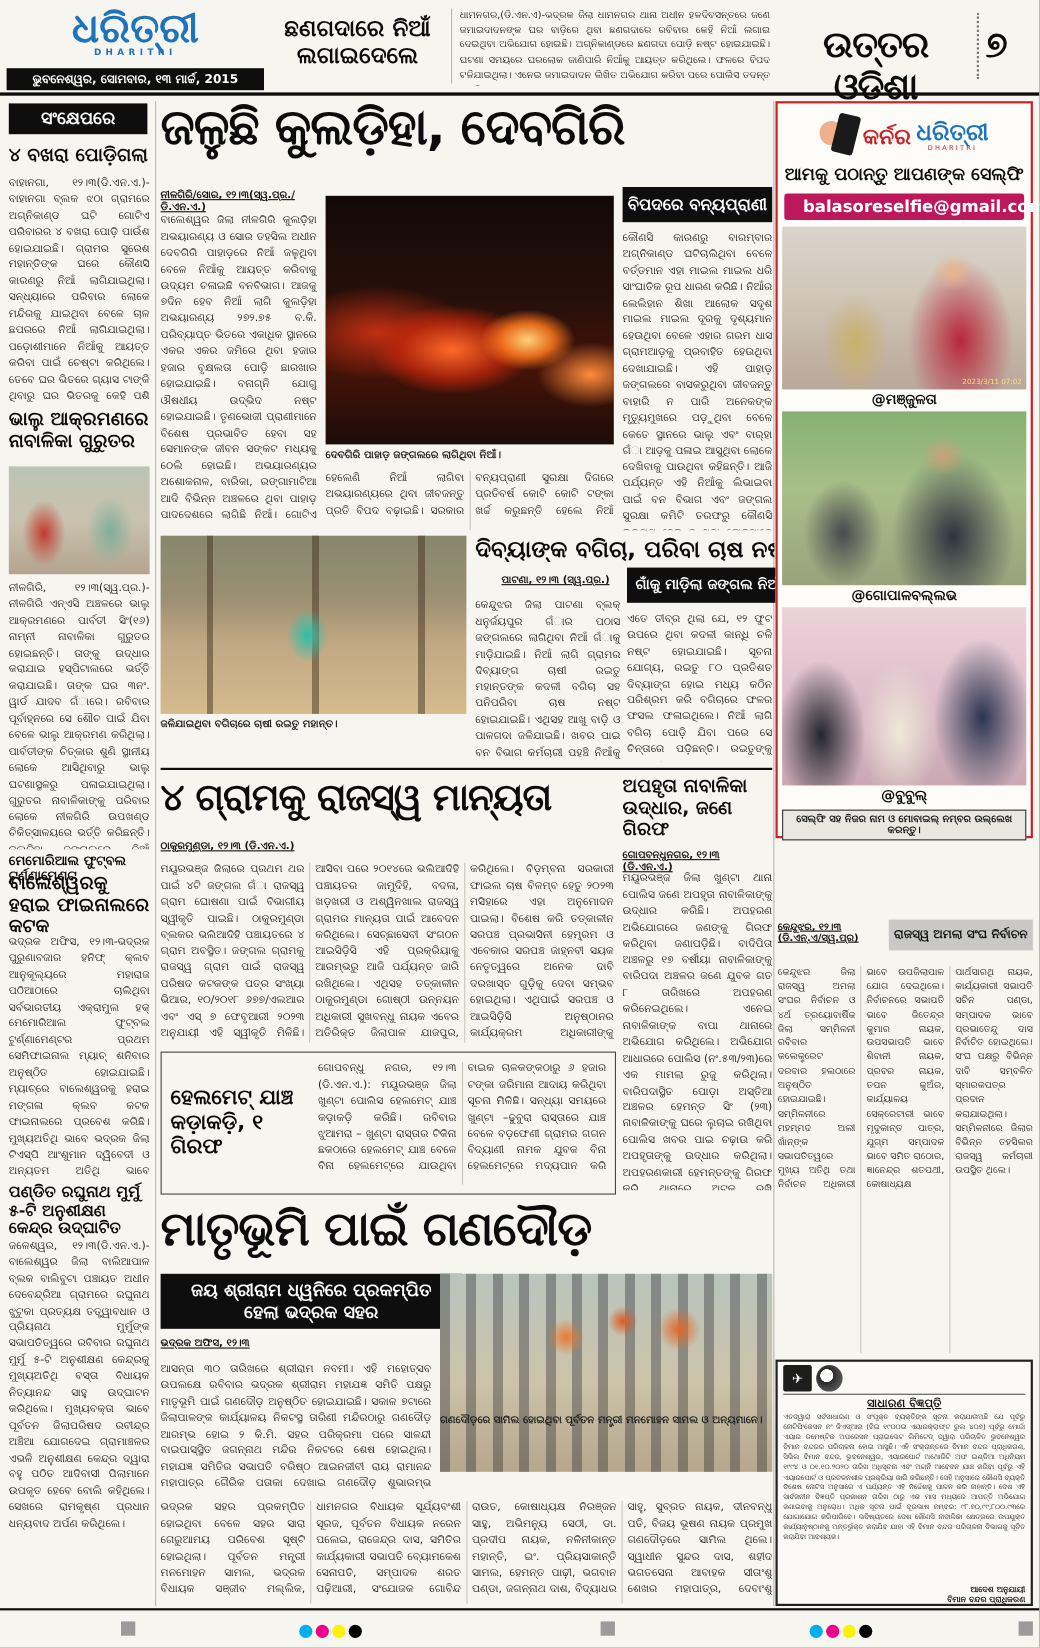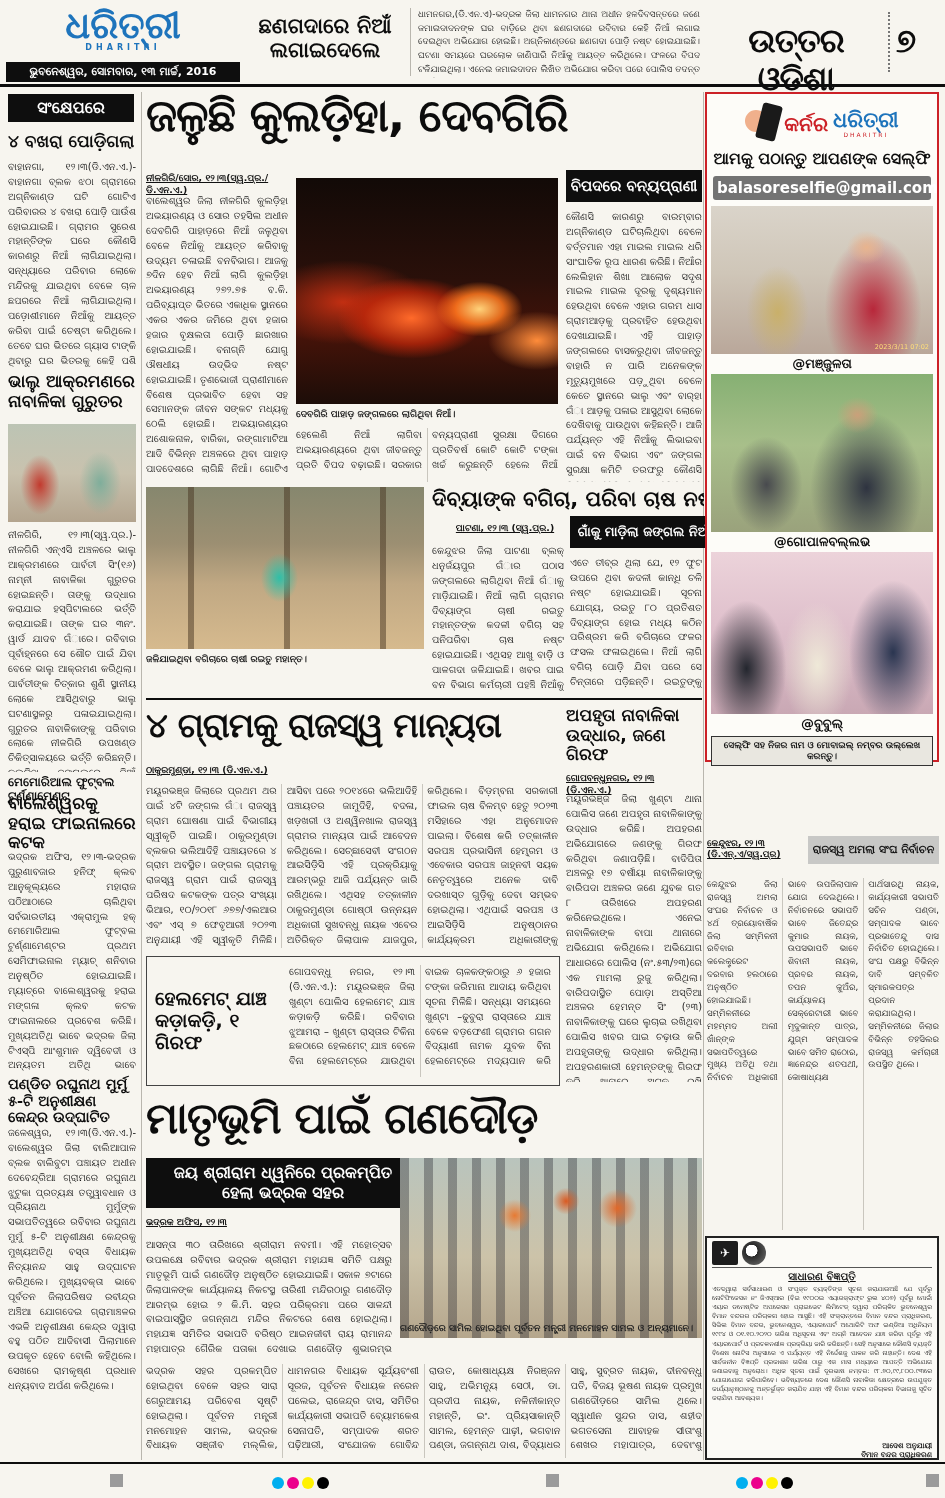--- a/index.html
+++ b/index.html
@@ -62,21 +62,21 @@
 </style>
 </head>
 <body>
 
 <div class="page">
 
   <div class="abs" style="left:10px;top:6px;width:226px;height:58px;text-align:center;">
     <div class="logo-odia" style="font-size:37px;line-height:1.1;">ଧରିତ୍ରୀ</div>
     <div class="logo-odia" style="font-size:8px;letter-spacing:4px;margin-top:-4px;">DHARITRI</div>
   </div>
-  <div class="abs black-box" style="left:6px;top:62px;width:234px;height:20px;font-size:11px;">ଭୁବନେଶ୍ୱର, ସୋମବାର, ୧୩ ମାର୍ଚ୍ଚ, 2016</div>
+  <div class="abs black-box" style="left:6px;top:62px;width:234px;height:20px;font-size:11px;">ଭୁବନେଶ୍ୱର, ସୋମବାର, ୧୩ ମାର୍ଚ୍ଚ, 2015</div>
 
   <div class="abs hl" style="left:246px;top:14px;width:158px;font-size:21px;text-align:center;">ଛଣଗଦାରେ ନିଆଁ ଲଗାଇଦେଲେ</div>
   <div class="abs rule-v" style="left:410px;top:8px;height:68px;"></div>
   <div class="abs bt" style="left:418px;top:8px;width:282px;height:70px;font-size:8.8px;line-height:1.55;">ଧାମନଗର,(ଡି.ଏନ.ଏ)-ଭଦ୍ରକ ଜିଲା ଧାମନଗର ଥାନା ଅଧୀନ ହଳଦିବସନ୍ତରେ ଜଣେ ଜମାଇଦାଦନଙ୍କ ଘର ବାଡ଼ିରେ ଥିବା ଛଣଗଦାରେ ରବିବାର କେହି ନିଆଁ ଲଗାଇ ଦେଇଥିବା ଅଭିଯୋଗ ହୋଇଛି। ଅଗ୍ନିକାଣ୍ଡରେ ଛଣଗଦା ପୋଡ଼ି ନଷ୍ଟ ହୋଇଯାଇଛି। ଘଟଣା ସମୟରେ ଘରଲୋକ ଜାଣିପାରି ନିଆଁକୁ ଆୟତ୍ତ କରିଥିଲେ। ଫଳରେ ବିପଦ ଟଳିଯାଇଥିଲା। ଏନେଇ ଜମାଇଦାଦନ ଲିଖିତ ଅଭିଯୋଗ କରିବା ପରେ ପୋଲିସ ତଦନ୍ତ କରୁଛି।</div>
 
   <div class="abs hl" style="left:710px;top:22px;width:172px;font-size:33px;text-align:center;letter-spacing:-1px;">ଉତ୍ତର ଓଡ଼ିଶା</div>
   <div class="abs" style="left:888px;top:12px;height:60px;border-left:2px dotted #777;"></div>
   <div class="abs hl" style="left:896px;top:22px;width:40px;font-size:33px;">୭</div>
   <div class="abs rule-h" style="left:0;top:84px;width:945px;height:3px;"></div>
 
@@ -135,39 +135,39 @@
     <div class="bt col2" style="flex:1;margin:8px;">ଗୋପବନ୍ଧୁ ନଗର, ୧୨।୩ (ଡି.ଏନ.ଏ.): ମୟୂରଭଞ୍ଜ ଜିଲା ଖୁଣ୍ଟା ପୋଲିସ ହେଲମେଟ୍ ଯାଞ୍ଚ କଡ଼ାକଡ଼ି କରିଛି। ରବିବାର ଝୁଆମରା – ଖୁଣ୍ଟା ରାସ୍ତାର ଟିକିନା ଛକଠାରେ ହେଲମେଟ୍ ଯାଞ୍ଚ ବେଳେ ବିନା ହେଲମେଟ୍‌ରେ ଯାଉଥିବା ବାଇକ ଚାଳକଙ୍କଠାରୁ ୬ ହଜାର ଟଙ୍କା ଜରିମାନା ଆଦାୟ କରିଥିବା ସୂଚନା ମିଳିଛି। ସନ୍ଧ୍ୟା ସମୟରେ ଖୁଣ୍ଟା –ଢୁବୁରା ରାସ୍ତାରେ ଯାଞ୍ଚ ବେଳେ ବଡ଼ଫେଣୀ ଗ୍ରାମର ଗଗନ ବିଦ୍ୟାଣୀ ନାମକ ଯୁବକ ବିନା ହେଲମେଟ୍‌ରେ ମଦ୍ୟପାନ କରି ବାଇକ ଚଳାଉଥିବାରୁ ଗିରଫ କରିଥିଲା। ଏଥିସହ ତାଙ୍କ ବାଇକ ଜବତ କରିଥିଲା।</div>
   </div>
 
   <div class="abs hl" style="left:146px;top:1094px;width:556px;font-size:43px;letter-spacing:-1px;">ମାତୃଭୂମି ପାଇଁ ଗଣଦୌଡ଼</div>
 
   <div class="abs black-box" style="left:146px;top:1158px;width:246px;height:50px;font-size:16px;padding:0 14px;">ଜୟ ଶ୍ରୀରାମ ଧ୍ୱନିରେ ପ୍ରକମ୍ପିତ ହେଲା ଭଦ୍ରକ ସହର</div>
   <div class="abs dl" style="left:146px;top:1216px;width:160px;">ଭଦ୍ରକ ଅଫିସ, ୧୨।୩</div>
   <div class="abs bt" style="left:146px;top:1238px;width:246px;height:118px;">ଆସନ୍ତା ୩୦ ତାରିଖରେ ଶ୍ରୀରାମ ନବମୀ। ଏହି ମହୋତ୍ସବ ଉପଲକ୍ଷେ ରବିବାର ଭଦ୍ରକ ଶ୍ରୀରାମ ମହାଯଜ୍ଞ ସମିତି ପକ୍ଷରୁ ମାତୃଭୂମି ପାଇଁ ଗଣଦୌଡ଼ ଅନୁଷ୍ଠିତ ହୋଇଯାଇଛି। ସକାଳ ୭ଟାରେ ଜିଲାପାଳଙ୍କ କାର୍ଯ୍ୟାଳୟ ନିକଟସ୍ଥ ତାରିଣୀ ମନ୍ଦିରଠାରୁ ଗଣଦୌଡ଼ ଆରମ୍ଭ ହୋଇ ୨ କି.ମି. ସହର ପରିକ୍ରମା ପରେ ସାଳନ୍ଦୀ ବାଇପାସ୍‌ସ୍ଥିତ ଜଗନ୍ନାଥ ମନ୍ଦିର ନିକଟରେ ଶେଷ ହୋଇଥିଲା। ମହାଯଜ୍ଞ ସମିତିର ସଭାପତି ବରିଷ୍ଠ ଆଇନଜୀବୀ ରାୟ ରାମାନନ୍ଦ ମହାପାତ୍ର ଗୈରିକ ପତାକା ଦେଖାଇ ଗଣଦୌଡ଼ ଶୁଭାରମ୍ଭ କରିଥିଲେ। ଦଳମତ ନିର୍ବିଶେଷରେ ସମସ୍ତ ରାଜନୈତିକ ଦଳର ନେତା, ସାମାଜିକ ସଂଗଠନ, କ୍ରୀଡ଼ା ସଂଗଠନ ଓ ମାତୃଭୂମି ପାଇଁ ଉଦ୍ଦଗୀକୃତ ହଜାର ହଜାର ଯୁବକ ଓ ଛାତ୍ର ସାମୂହିକ ଭାବେ ଏଥିରେ ସାମିଲ ହୋଇଥିଲେ। ଭାରତମାତା କି ଜୟ, ବନ୍ଦେ ମାତରମ, ଜୟ ଶ୍ରୀରାମ ଧ୍ୱନିରେ</div>
 
   <div class="abs photo rally-photo" style="left:400px;top:1158px;width:302px;height:180px;"></div>
-  <div class="abs cap" style="left:400px;top:1322px;width:302px;">ଗଣଦୌଡ଼ରେ ସାମିଲ ହୋଇଥିବା ପୂର୍ବତନ ମନ୍ତ୍ରୀ ମନମୋହନ ସାମଲ ଓ ଅନ୍ୟମାନେ।</div>
+  <div class="abs cap" style="left:400px;top:1286px;width:302px;">ଗଣଦୌଡ଼ରେ ସାମିଲ ହୋଇଥିବା ପୂର୍ବତନ ମନ୍ତ୍ରୀ ମନମୋହନ ସାମଲ ଓ ଅନ୍ୟମାନେ।</div>
   <div class="abs bt col4" style="left:146px;top:1364px;width:556px;height:94px;">ଭଦ୍ରକ ସହର ପ୍ରକମ୍ପିତ ହୋଇଥିବା ବେଳେ ସହର ସାରା ଗେରୁଆମୟ ପରିବେଶ ସୃଷ୍ଟି ହୋଇଥିଲା। ପୂର୍ବତନ ମନ୍ତ୍ରୀ ମନମୋହନ ସାମଲ, ଭଦ୍ରକ ବିଧାୟକ ସଞ୍ଜୀବ ମଲ୍ଲିକ, ଧାମନଗର ବିଧାୟକ ସୂର୍ଯ୍ୟବଂଶୀ ସୂରଜ, ପୂର୍ବତନ ବିଧାୟକ ନରେନ ପଲେଇ, ରାଜେନ୍ଦ୍ର ଦାସ, ସମିତିର କାର୍ଯ୍ୟକାରୀ ସଭାପତି ବ୍ୟୋମକେଶ ସେନାପତି, ସମ୍ପାଦକ ଶରତ ପଢ଼ିଆରୀ, ସଂଯୋଜକ ଗୋବିନ୍ଦ ରାଉତ, କୋଷାଧ୍ୟକ୍ଷ ନିରଞ୍ଜନ ସାହୁ, ଅଭିମନ୍ୟୁ ସେଠୀ, ଡା. ପ୍ରଦୀପ ନାୟକ, ନଳିନୀକାନ୍ତ ମହାନ୍ତି, ଇଂ. ପ୍ରିୟସାକାନ୍ତି ସାମଲ, ହେମନ୍ତ ପାଢ଼ୀ, ଭଗବାନ ପଣ୍ଡା, ଜଗନ୍ନାଥ ଦାଶ, ବିଦ୍ୟାଧର ସାହୁ, ସୁବ୍ରତ ନାୟକ, ଦୀନବନ୍ଧୁ ପତି, ବିଜୟ ଭୂଷଣ ନାୟକ ପ୍ରମୁଖ ଗଣଦୌଡ଼ରେ ସାମିଲ ଥିଲେ। ସ୍ୱାଧୀନ ସୁନ୍ଦର ଦାସ, ଶହୀଦ ଭଗତସେନା ଆବାହକ ସୀତାଂଶୁ ଶେଖର ମହାପାତ୍ର, ଦେବାଂଶୁ ରାଉତ, ହେମନ୍ତ ମହାପାତ୍ର, ପ୍ରିୟବ୍ରତ ଭୋଇ, ମିଳନ ବଳ, ଅପୂର୍ବ ବେହେରା, ସଦୋଳ୍ଳୁ ରାୟ ମହାପାତ୍ର ପ୍ରମୁଖ ନେତୃତ୍ୱ ନେଇଥିଲେ।</div>
 
   <div class="abs rule-h" style="left:0;top:1462px;width:945px;height:2px;"></div>
 
   <div class="abs" style="left:705px;top:92px;width:234px;height:670px;border:2px solid #cc2127;background:#fdfcf8;box-sizing:border-box;padding:4px;">
     <div style="display:flex;align-items:center;justify-content:center;gap:5px;height:52px;">
       <span style="position:relative;width:34px;height:40px;display:inline-block;">
         <span style="position:absolute;left:0;top:6px;width:22px;height:22px;background:#f0b08c;border-radius:50% 0 50% 50%;transform:rotate(45deg);"></span>
         <span style="position:absolute;right:0;top:0;width:20px;height:36px;background:#1a1a1a;border-radius:3px;transform:rotate(14deg);"></span>
       </span>
       <span class="red" style="font-weight:700;font-size:20px;">କର୍ନର</span>
       <span style="text-align:center;">
         <span class="logo-odia" style="font-size:21px;display:block;line-height:1;">ଧରିତ୍ରୀ</span>
         <span class="red" style="font-size:6px;letter-spacing:2px;display:block;">DHARITRI</span>
       </span>
     </div>
     <div class="hl" style="font-size:16px;text-align:center;height:24px;">ଆମକୁ ପଠାନ୍ତୁ ଆପଣଙ୍କ ସେଲ୍ଫି</div>
-    <div style="background:#737373;color:#fff;font-weight:700;font-size:15px;text-align:center;border-radius:3px;padding:3px 4px;margin:2px 2px 6px 2px;">balasoreselfie@gmail.com</div>
+    <div style="background:#be185d;color:#fff;font-weight:700;font-size:15px;text-align:center;border-radius:3px;padding:3px 17px;margin:2px 2px 6px 2px;">balasoreselfie@gmail.com</div>
 
     <div class="photo selfie1-photo" style="width:100%;height:148px;position:relative;">
       <span style="position:absolute;right:4px;bottom:3px;font-size:6.5px;color:#ffdf7a;">2023/3/11 07:02</span>
     </div>
     <div class="hl" style="font-size:13px;text-align:center;height:20px;line-height:20px;">@ମଞ୍ଜୁଳତା</div>
 
     <div class="photo selfie2-photo" style="width:100%;height:158px;"></div>
     <div class="hl" style="font-size:13px;text-align:center;height:20px;line-height:20px;">@ଗୋପାଳବଲ୍ଲଭ</div>
 
     <div class="photo selfie3-photo" style="width:100%;height:162px;"></div>

